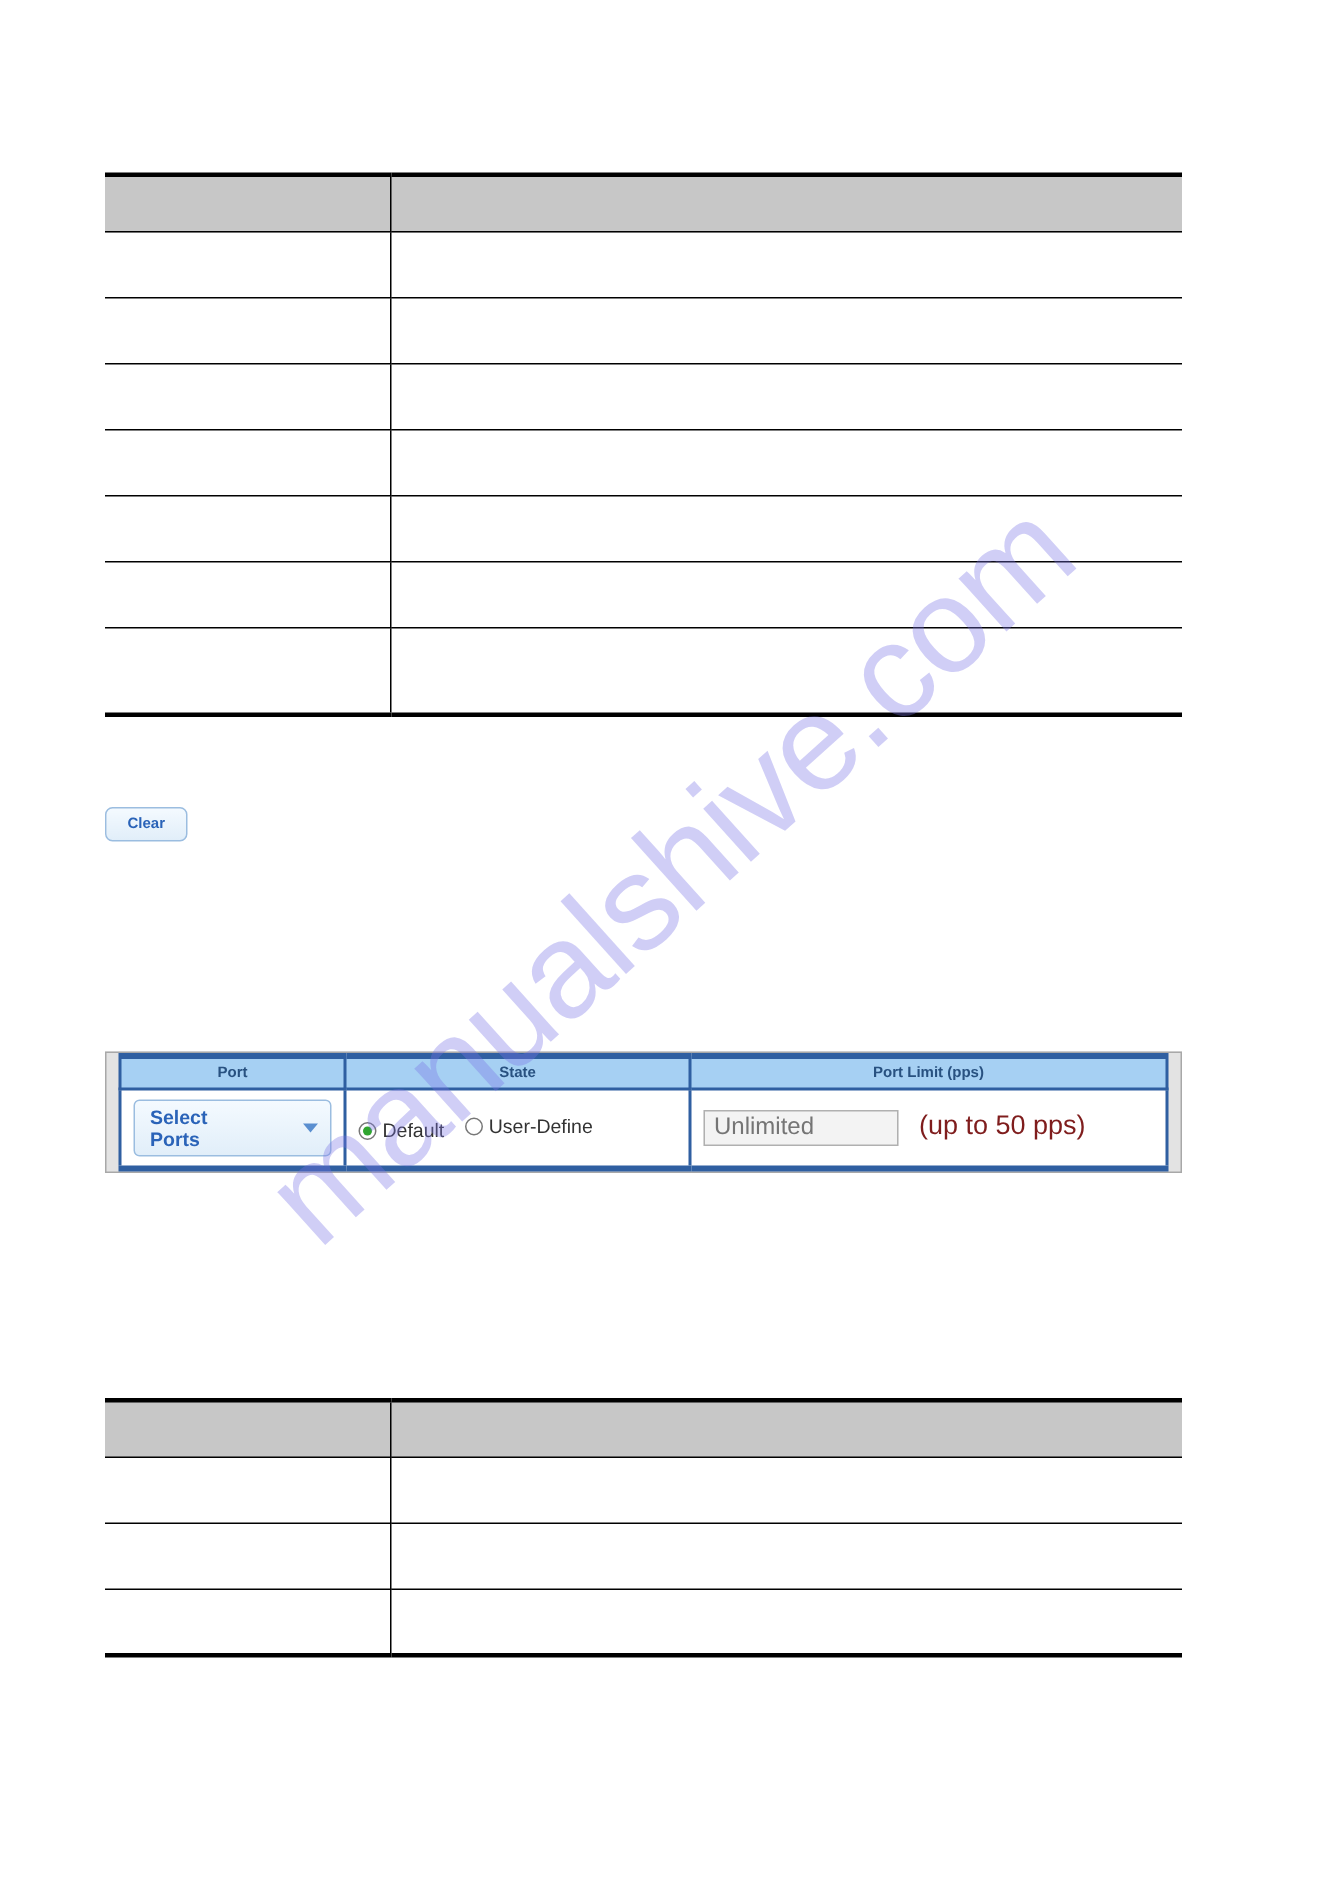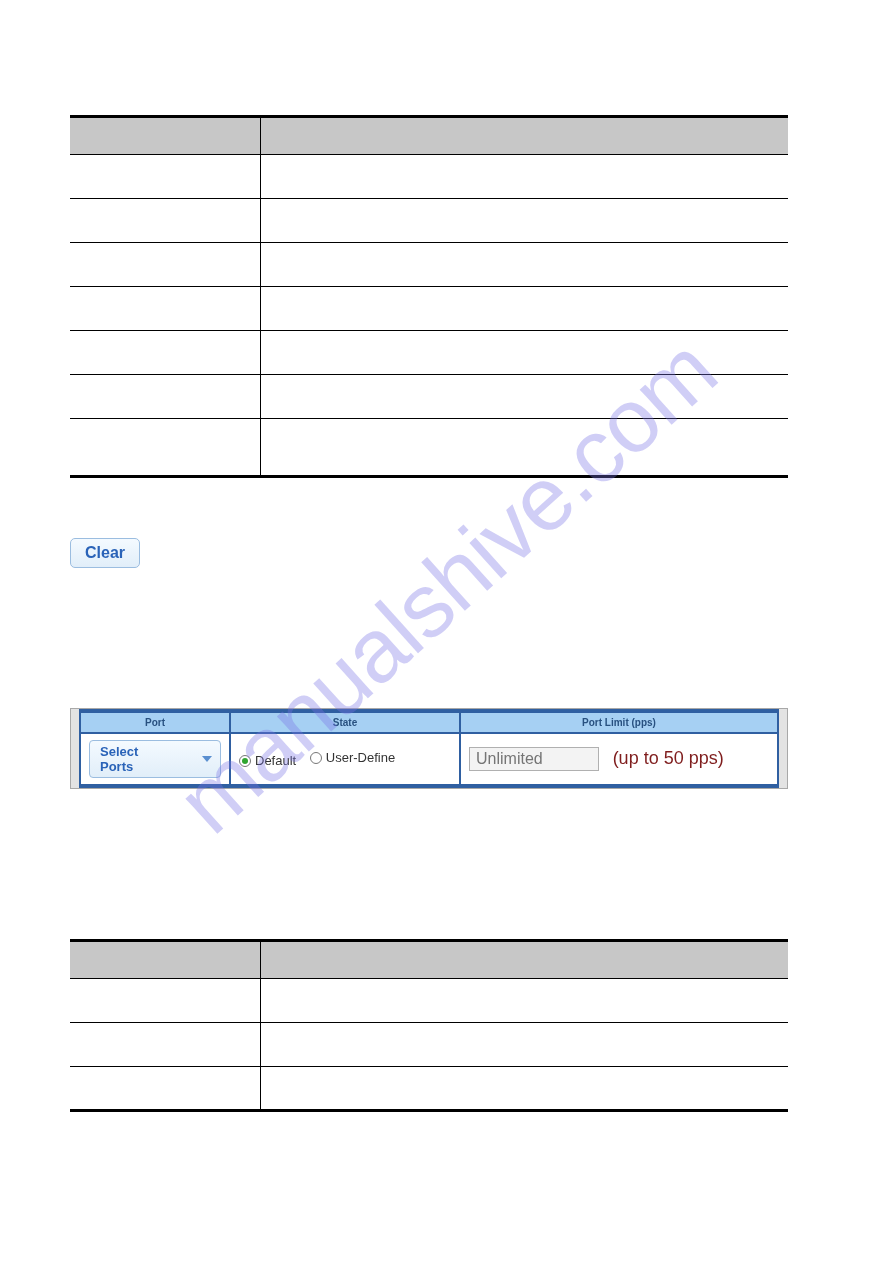--- a/index.html
+++ b/index.html
@@ -51,21 +51,21 @@
     .top-table .sep { border-right: 1px solid #000; }
 
     
     .ghost-btn {
       display: inline-block;
       border: 1px solid #9bbde0;
       border-radius: 5px;
       background: linear-gradient(#f4faff, #e1eef9);
       color: #2a63b8;
       font-weight: bold;
-      font-size: 16px;
+      font-size: 10px;
       padding: 5px 14px;
       margin-top: 60px;
       cursor: pointer;
     }
     .ghost-btn.refresh { margin-top: 26px; }
     .ghost-btn.apply {
       margin: 10px 0 8px 10px;
       font-size: 13px;
       padding: 3px 10px;
     }

